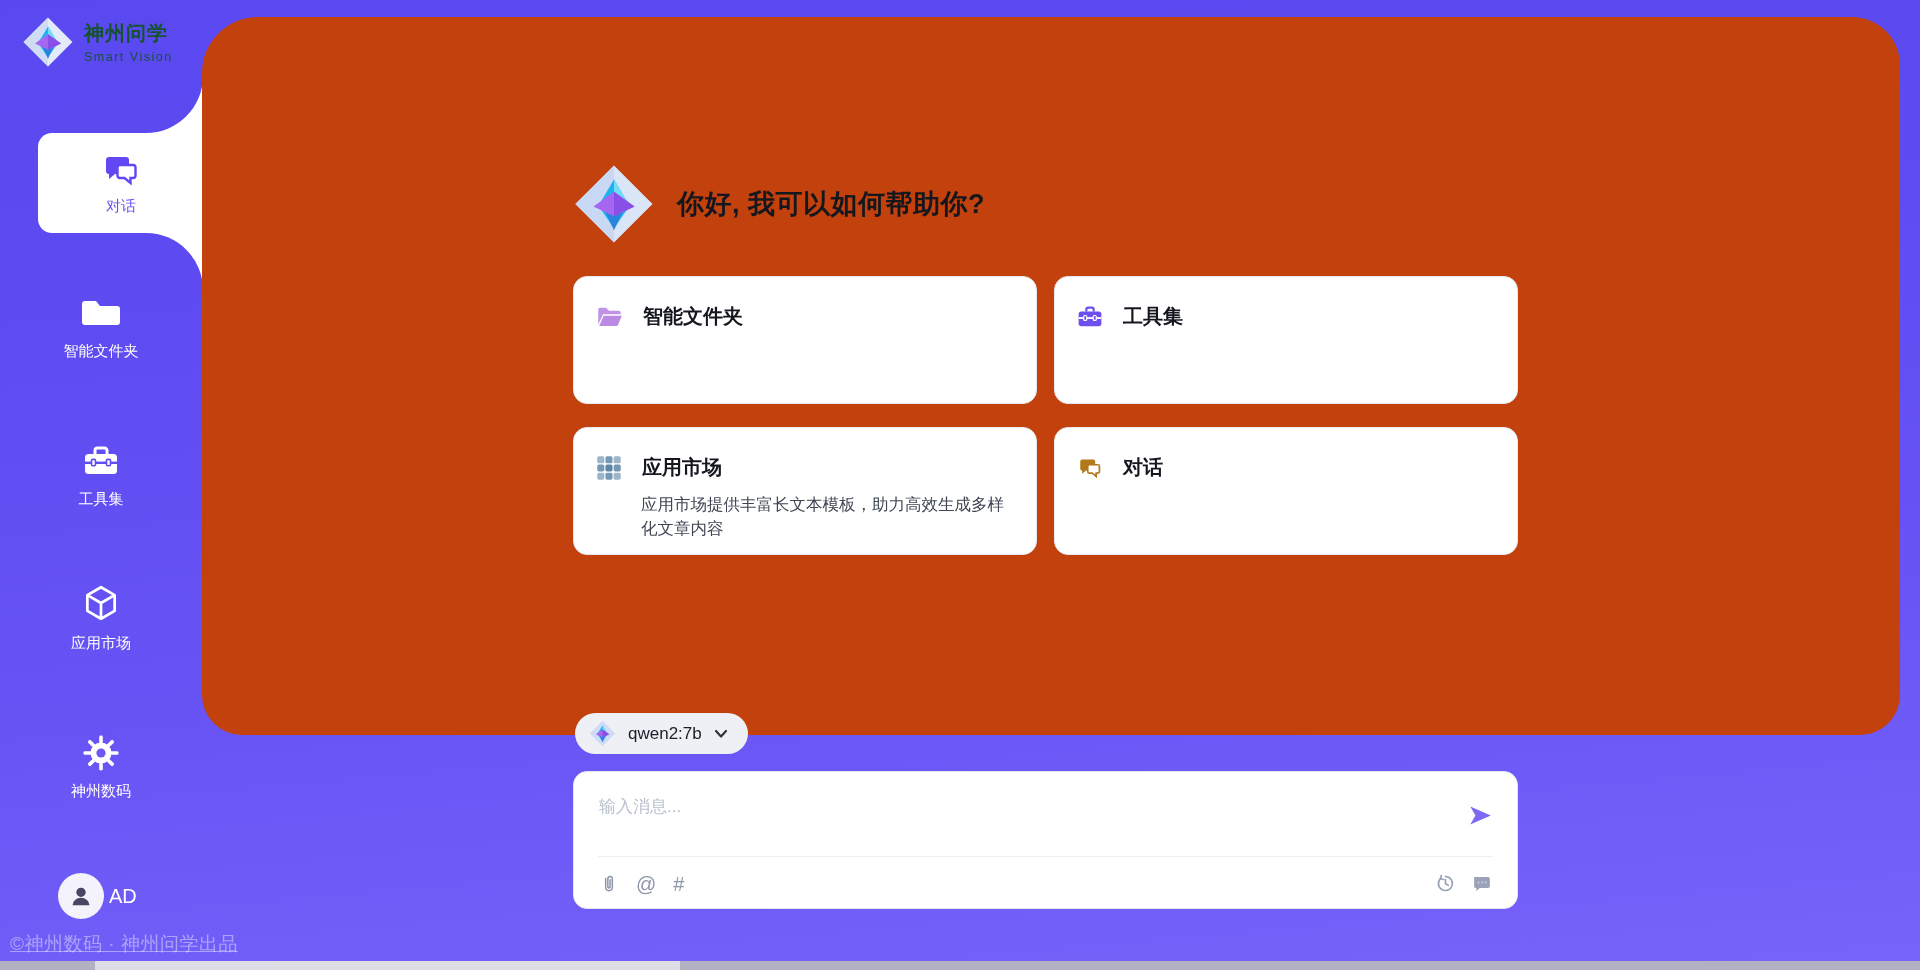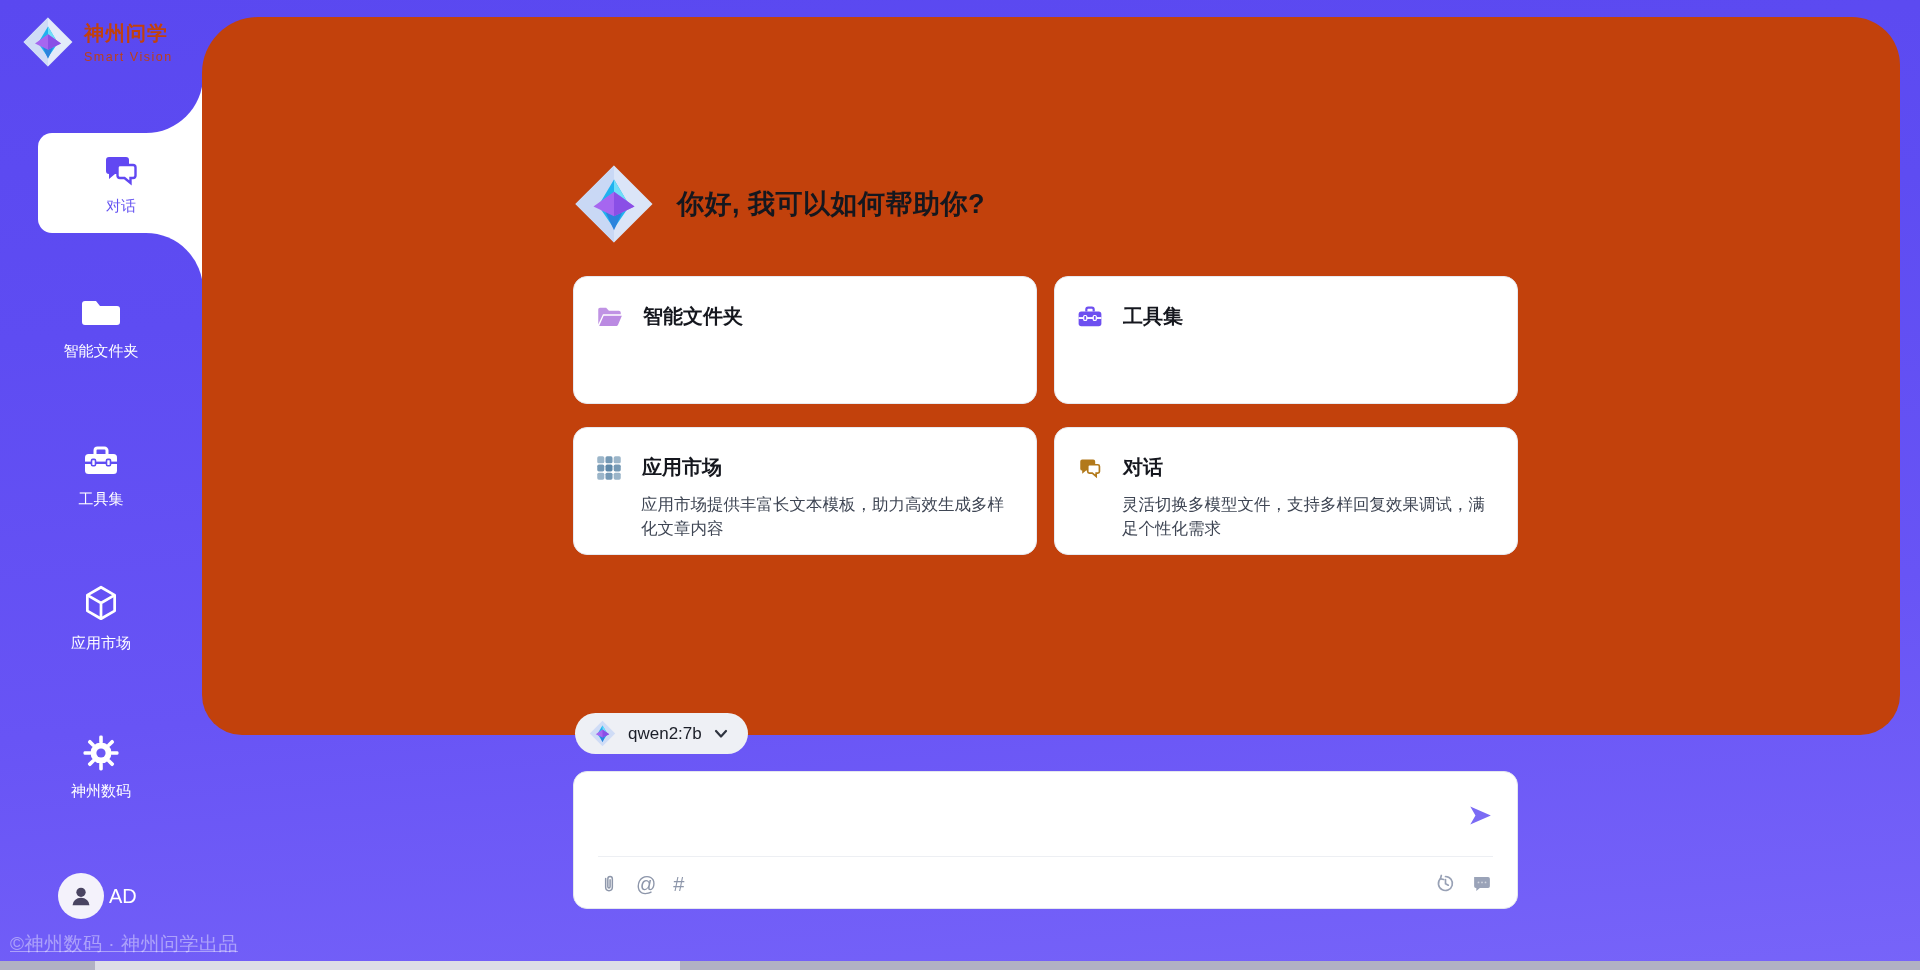--- a/index.html
+++ b/index.html
@@ -59,21 +59,21 @@
   .tools-left{ position:absolute; left:25px; top:101px; display:flex; align-items:center; color:#8d96aa; }
   .tools-left .tool{ margin-right:17px; cursor:pointer; display:flex; align-items:center; }
   .tool-glyph{ font-size:20px; line-height:20px; color:#8d96aa; }
   .tools-right{ position:absolute; right:24px; top:101px; display:flex; align-items:center; color:#98a1b5; }
   .tools-right .tool{ margin-left:15px; cursor:pointer; display:flex; align-items:center; }
 
   
   .sidebar{ position:absolute; left:0; top:0; width:202px; height:970px; }
   .brand{ position:absolute; left:22px; top:16px; display:flex; align-items:center; }
   .brand .logo-side{ width:52px; height:52px; }
-  .brand-text{ margin-left:10px; color:#c2410c; }
+  .brand-text{ margin-left:10px; color:#14532d; }
   .brand-name{ font-size:20px; font-weight:700; letter-spacing:1px; }
   .brand-sub{ font-size:12.5px; letter-spacing:1.5px; margin-top:3px; opacity:.95; }
 
   .nav-item{ position:absolute; left:0; width:202px; text-align:center; color:#fff; cursor:pointer; }
   .nav-item svg{ display:block; margin:0 auto; }
   .nav-label{ display:block; margin-top:9px; font-size:15px; }
 
   
   .tab-active{ position:absolute; left:38px; top:133px; width:166px; height:100px;
                background:#fff; border-radius:14px 0 0 14px; cursor:pointer;
@@ -253,40 +253,40 @@
       </div>
 
       <div class="card">
         <div class="card-head">
           <svg class="icon-chat-amber" width="26" height="26" viewBox="0 0 40 40">
             <path d="M8 7 h17 a3 3 0 0 1 3 3 v11 a3 3 0 0 1 -3 3 H14 l-6 5 v-5 a3 3 0 0 1 -3 -3 V10 a3 3 0 0 1 3 -3 Z" fill="currentColor"></path>
             <path d="M19 15 h13 a2.5 2.5 0 0 1 2.5 2.5 v8 a2.5 2.5 0 0 1 -2.5 2.5 h-2.5 v5 l-6 -5 h-4.5 a2.5 2.5 0 0 1 -2.5 -2.5 v-8 a2.5 2.5 0 0 1 2.5 -2.5 Z" fill="#fff" stroke="currentColor" stroke-width="2.6"></path>
           </svg>
           <span class="card-title">对话</span>
         </div>
-        <p class="card-desc">灵活切换多模型文件，支持多样回复效果调试，满足个性化需求</p>
       </div>
     </div>
 
     <div class="model-pill">
       <svg class="logo-sm" viewBox="0 0 100 100">
         <polygon points="50,3 97,50 50,97 3,50" fill="#cfdcf6"></polygon>
         <polygon points="50,20 69,52 50,80 31,52" fill="#1fb2ef"></polygon>
         <polygon points="50,20 69,52 50,52" fill="#6fdef9"></polygon>
         <polygon points="38,56 62,56 50,82" fill="#2a83dd"></polygon>
         <polygon points="50,35 75,53 50,65 25,53" fill="#a666f0"></polygon>
         <polygon points="50,35 75,53 50,65" fill="#8a4fe6"></polygon>
       </svg>
       <span class="model-name">qwen2:7b</span>
       <svg width="14" height="10" viewBox="0 0 14 10">
         <path d="M2 2 L7 7.5 L12 2" fill="none" stroke="#2f3440" stroke-width="2.2" stroke-linecap="round" stroke-linejoin="round"></path>
       </svg>
     </div>
 
     <div class="input-panel">
+      <input type="text" value="" placeholder="输入消息..." style="">
       <svg class="send-btn" viewBox="0 0 24 24">
         <path d="M3 4.2 L22 12.5 L3 20.8 L7.8 12.5 Z" fill="currentColor"></path>
       </svg>
       <div class="divider"></div>
 
       <div class="tools-left">
         <span class="tool">
           <svg width="20" height="22" viewBox="0 0 24 24">
             <path d="M8 5.5 V16 a4 4 0 0 0 8 0 V5.8 a2.7 2.7 0 0 0 -5.4 0 V15.4 a1.35 1.35 0 0 0 2.7 0 V7" fill="none" stroke="#8d96aa" stroke-width="1.8" stroke-linecap="round"></path>
           </svg>

